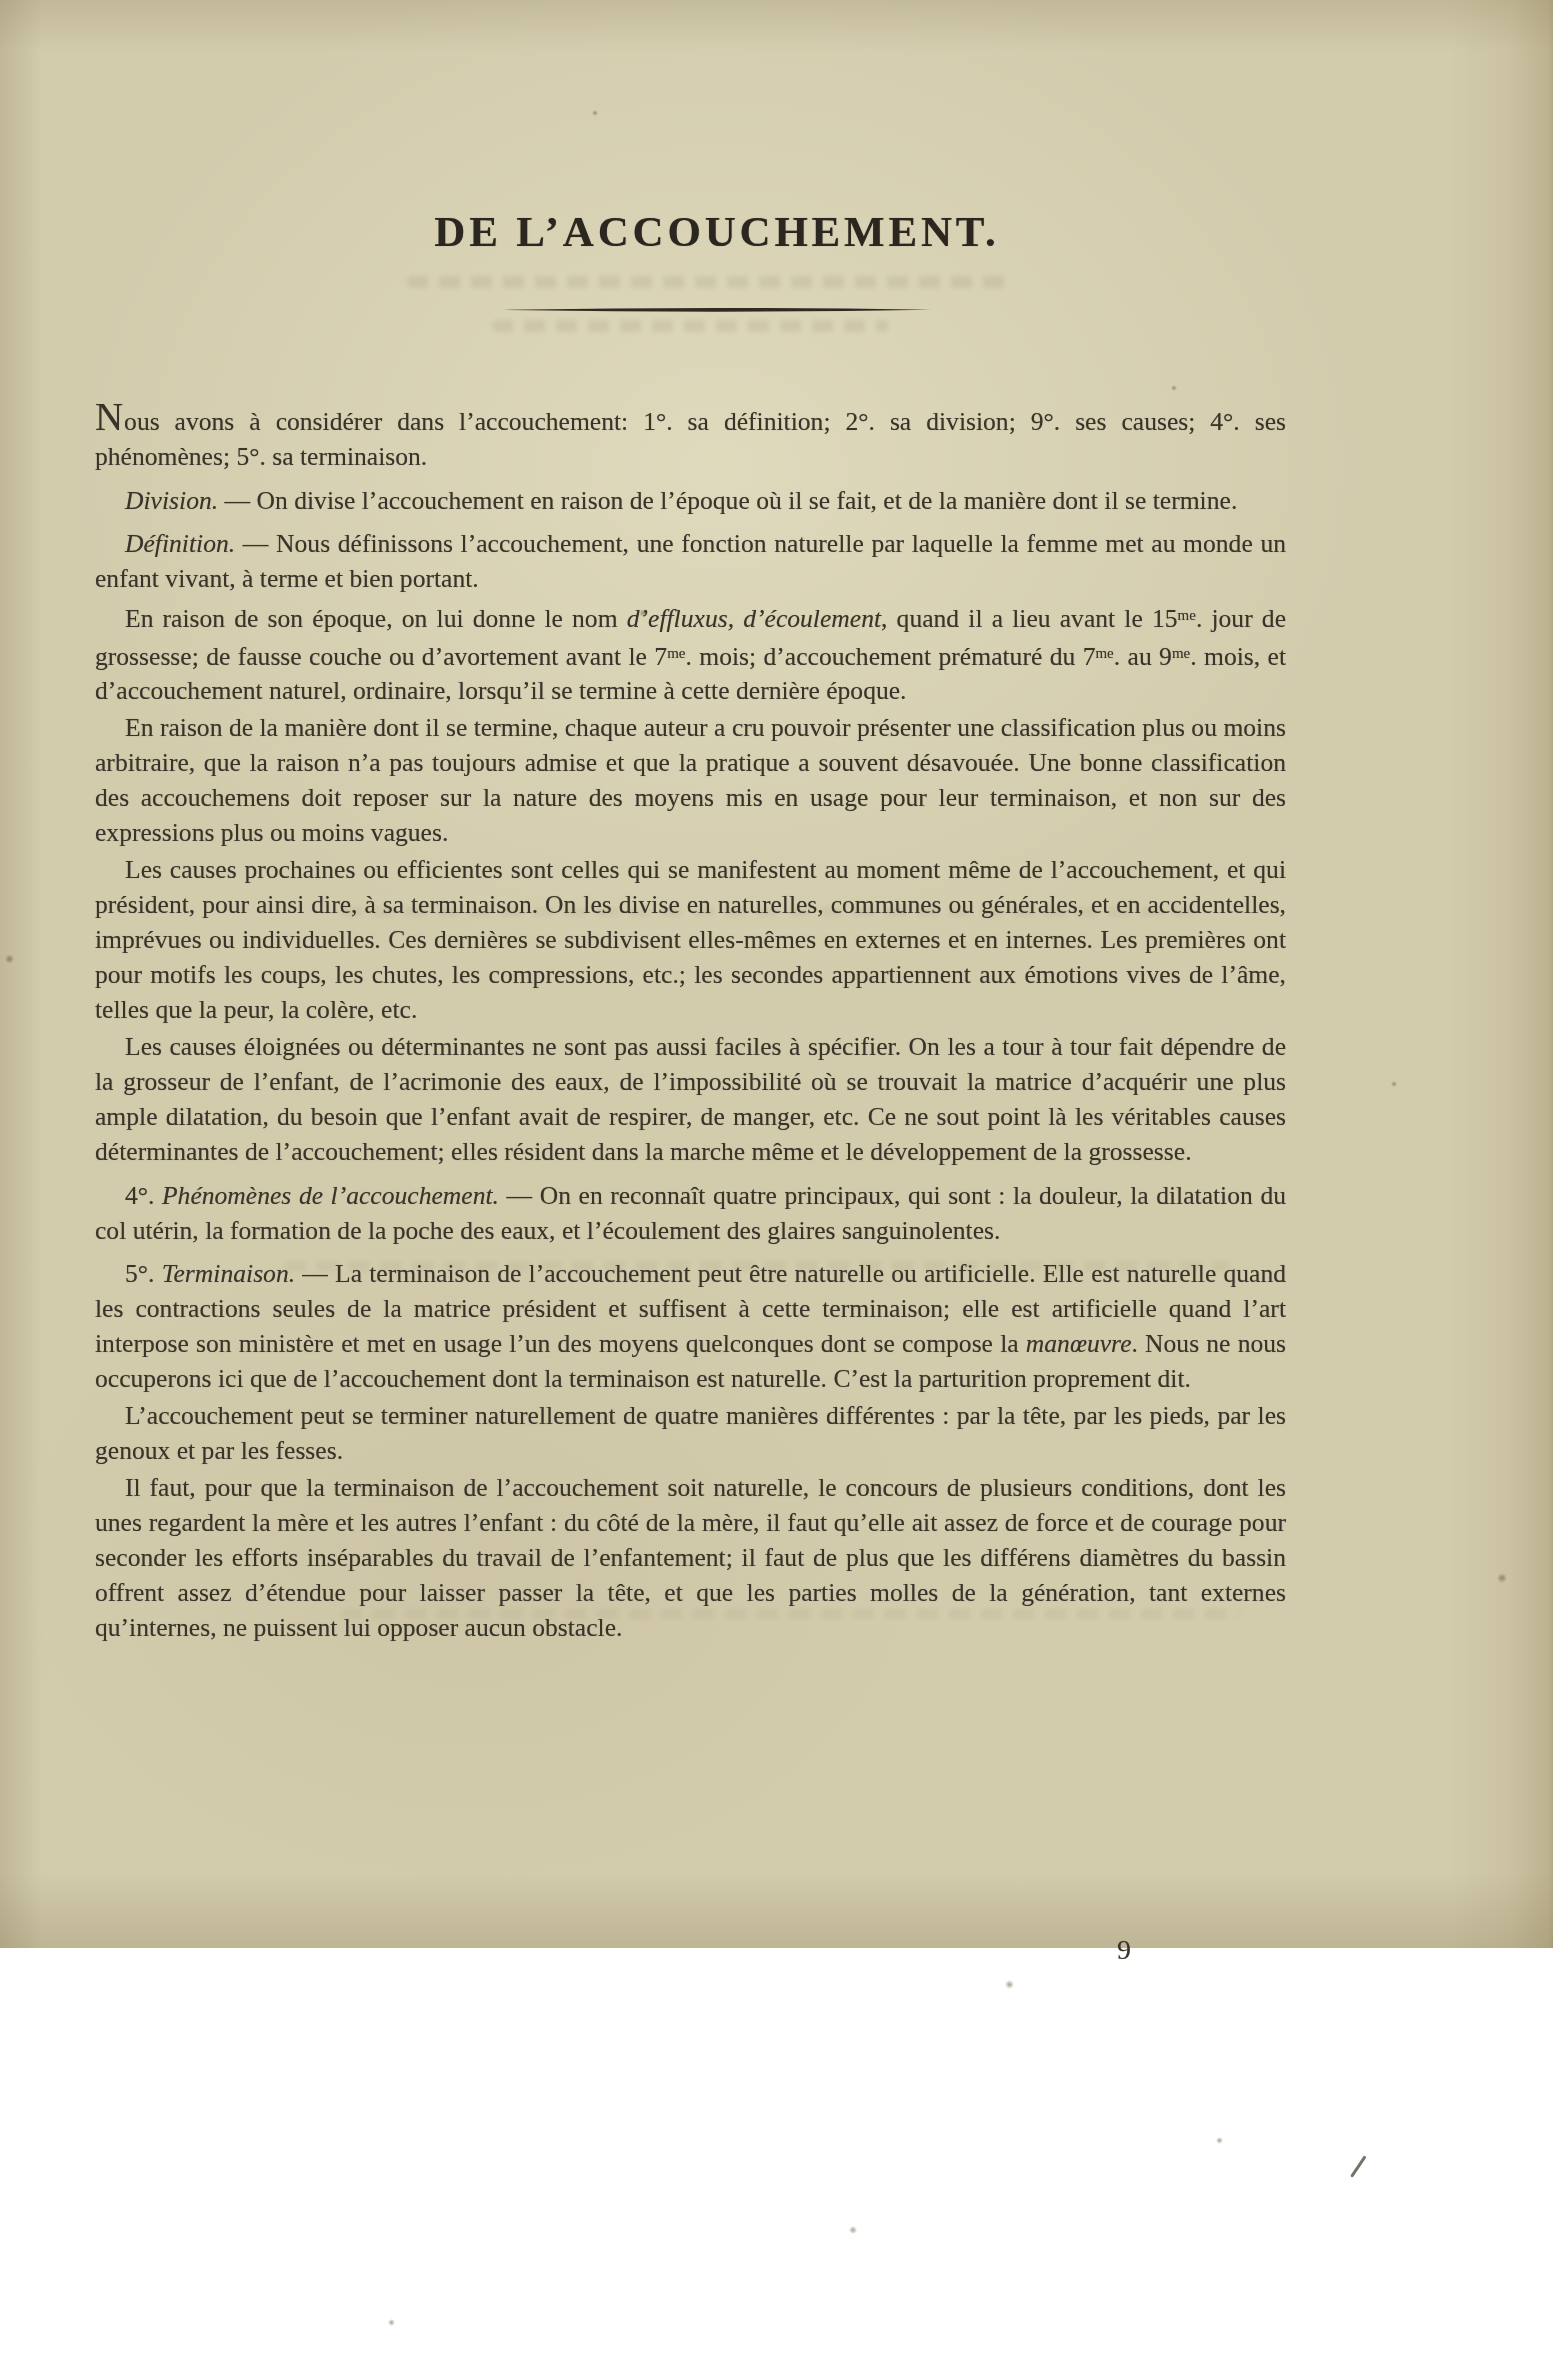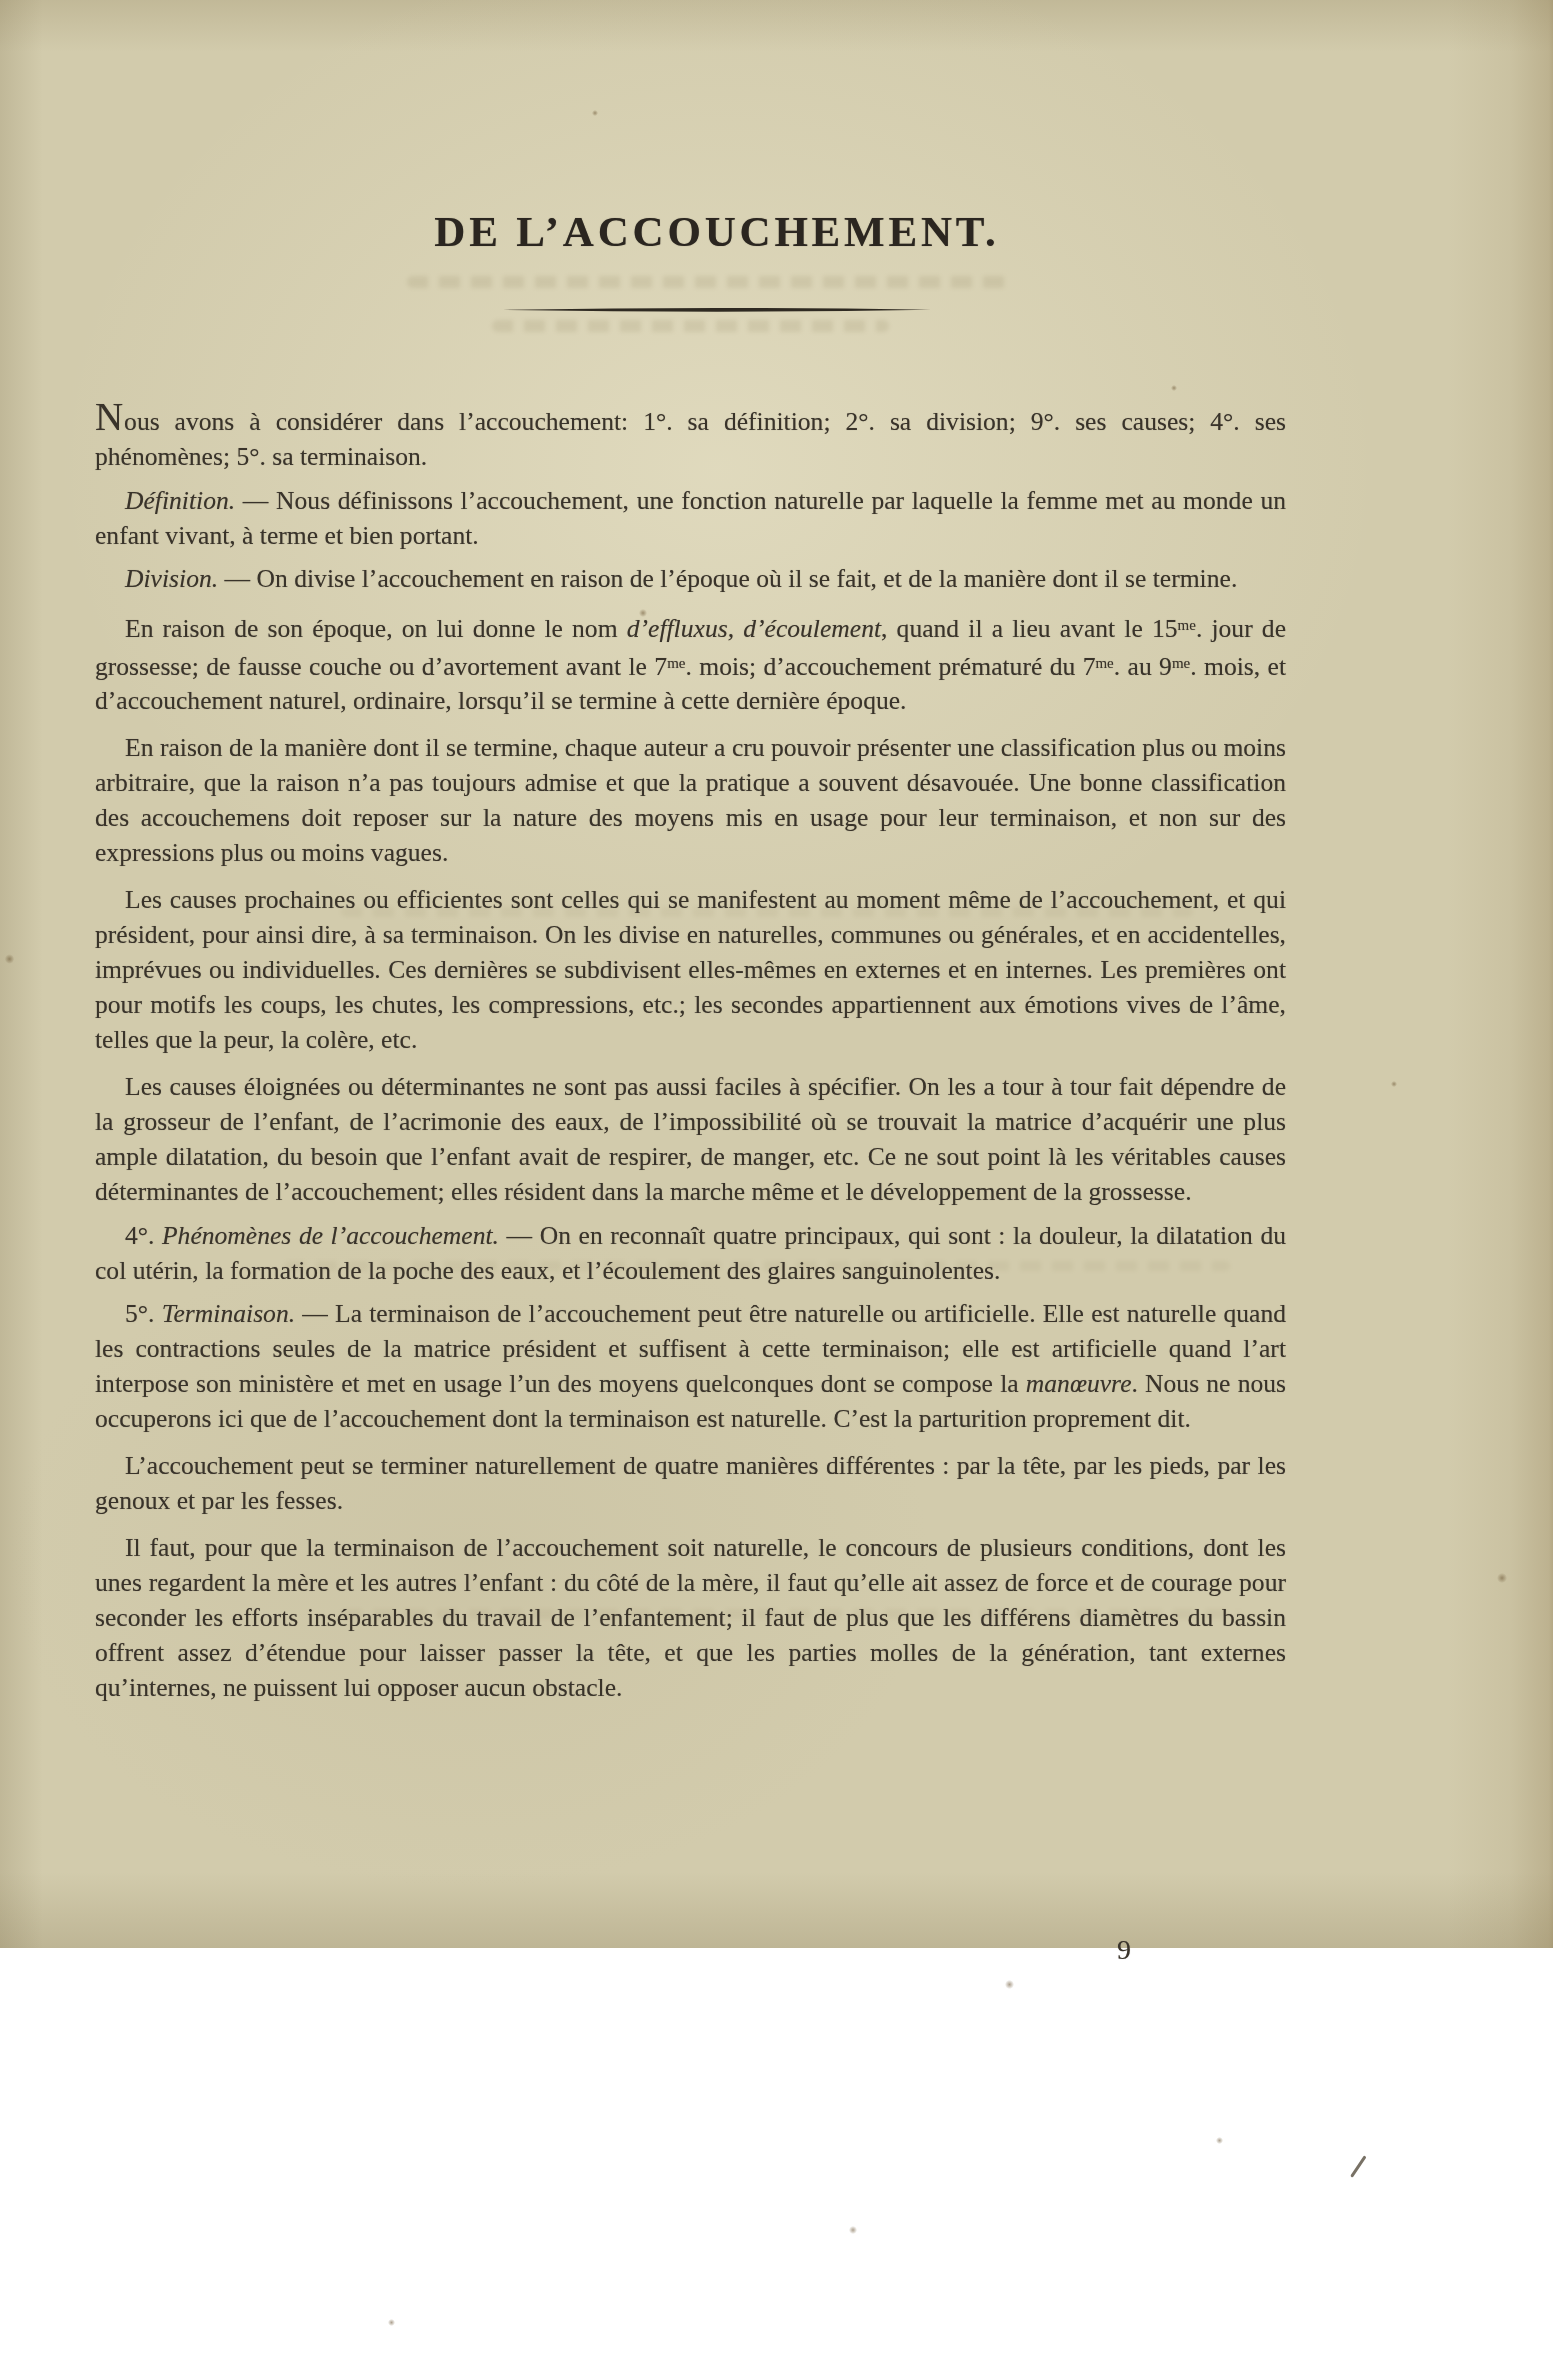--- a/index.html
+++ b/index.html
@@ -31,21 +31,21 @@
   }
   .rule { position: absolute; left: 503px; top: 306px; width: 428px; height: 7.6px; }
   .text-block {
     position: absolute; left: 95px; top: 404px; width: 1191px;
     font-size: 25.6px; line-height: 35px;
     color: var(--ink, #39332a);
     text-align: justify;
     text-shadow: 0 0 0.9px rgba(58,51,42,0.40);
   }
   .para { margin: 0; text-indent: 30px; }
-  .para + .para { margin-top: 12px; }
+  .para + .para { margin-top: 2px; }
   .para.first { text-indent: 0; }
   .para.loose { margin-top: 8.5px; }
   .cap { font-size: 39px; line-height: 9.5px; letter-spacing: 0.9px; }
   .it  { font-style: italic; }
   .sup { font-size: 15px; vertical-align: 6.6px; }
   .page-number {
     position: absolute; left: 1117px; top: 1934px;
     font-size: 28px; color: var(--ink, #39332a);
     text-shadow: 0 0 0.9px rgba(58,51,42,0.40);
   }
@@ -76,22 +76,22 @@
   <div class="ghost faint" style="left:341px; top:1609px; width:899px;"></div>
 
   <div class="title">DE L’ACCOUCHEMENT.</div>
 
   <svg class="rule" viewBox="0 0 452 8" preserveAspectRatio="none">
     <path id="rule-path" d="M0,4 Q226,0 452,4 Q226,8 0,4 Z" fill="#2f2a22"></path>
   </svg>
 
   <div class="text-block" id="text-block">
       <p class="para first"><span class="cap">N</span><span>ous avons à considérer dans l’accouchement: 1°. sa définition; 2°. sa division; 9°. ses causes; 4°. ses phénomènes; 5°. sa terminaison.</span></p>
+      <p class="para loose"><span class="it">Division.</span><span> — On divise l’accouchement en raison de l’époque où il se fait, et de la manière dont il se termine.</span></p>
       <p class="para loose"><span class="it">Définition.</span><span> — Nous définissons l’accouchement, une fonction naturelle par laquelle la femme met au monde un enfant vivant, à terme et bien portant.</span></p>
-      <p class="para loose"><span class="it">Division.</span><span> — On divise l’accouchement en raison de l’époque où il se fait, et de la manière dont il se termine.</span></p>
       <p class="para"><span>En raison de son époque, on lui donne le nom </span><span class="it">d’effluxus, d’écoulement</span><span>, quand il a lieu avant le 15</span><span class="sup">me</span><span>. jour de grossesse; de fausse couche ou d’avortement avant le 7</span><span class="sup">me</span><span>. mois; d’accouchement prématuré du 7</span><span class="sup">me</span><span>. au 9</span><span class="sup">me</span><span>. mois, et d’accouchement naturel, ordinaire, lorsqu’il se termine à cette dernière époque.</span></p>
       <p class="para"><span>En raison de la manière dont il se termine, chaque auteur a cru pouvoir présenter une classification plus ou moins arbitraire, que la raison n’a pas toujours admise et que la pratique a souvent désavouée. Une bonne classification des accouchemens doit reposer sur la nature des moyens mis en usage pour leur terminaison, et non sur des expressions plus ou moins vagues.</span></p>
       <p class="para"><span>Les causes prochaines ou efficientes sont celles qui se manifestent au moment même de l’accouchement, et qui président, pour ainsi dire, à sa terminaison. On les divise en naturelles, communes ou générales, et en accidentelles, imprévues ou individuelles. Ces dernières se subdivisent elles-mêmes en externes et en internes. Les premières ont pour motifs les coups, les chutes, les compressions, etc.; les secondes appartiennent aux émotions vives de l’âme, telles que la peur, la colère, etc.</span></p>
       <p class="para"><span>Les causes éloignées ou déterminantes ne sont pas aussi faciles à spécifier. On les a tour à tour fait dépendre de la grosseur de l’enfant, de l’acrimonie des eaux, de l’impossibilité où se trouvait la matrice d’acquérir une plus ample dilatation, du besoin que l’enfant avait de respirer, de manger, etc. Ce ne sout point là les véritables causes déterminantes de l’accouchement; elles résident dans la marche même et le développement de la grossesse.</span></p>
       <p class="para loose"><span>4°. </span><span class="it">Phénomènes de l’accouchement.</span><span> — On en reconnaît quatre principaux, qui sont : la douleur, la dilatation du col utérin, la formation de la poche des eaux, et l’écoulement des glaires sanguinolentes.</span></p>
       <p class="para loose"><span>5°. </span><span class="it">Terminaison.</span><span> — La terminaison de l’accouchement peut être naturelle ou artificielle. Elle est naturelle quand les contractions seules de la matrice président et suffisent à cette terminaison; elle est artificielle quand l’art interpose son ministère et met en usage l’un des moyens quelconques dont se compose la </span><span class="it">manœuvre</span><span>. Nous ne nous occuperons ici que de l’accouchement dont la terminaison est naturelle. C’est la parturition proprement dit.</span></p>
       <p class="para"><span>L’accouchement peut se terminer naturellement de quatre manières différentes : par la tête, par les pieds, par les genoux et par les fesses.</span></p>
       <p class="para"><span>Il faut, pour que la terminaison de l’accouchement soit naturelle, le concours de plusieurs conditions, dont les unes regardent la mère et les autres l’enfant : du côté de la mère, il faut qu’elle ait assez de force et de courage pour seconder les efforts inséparables du travail de l’enfantement; il faut de plus que les différens diamètres du bassin offrent assez d’étendue pour laisser passer la tête, et que les parties molles de la génération, tant externes qu’internes, ne puissent lui opposer aucun obstacle.</span></p>
     </div>
 

